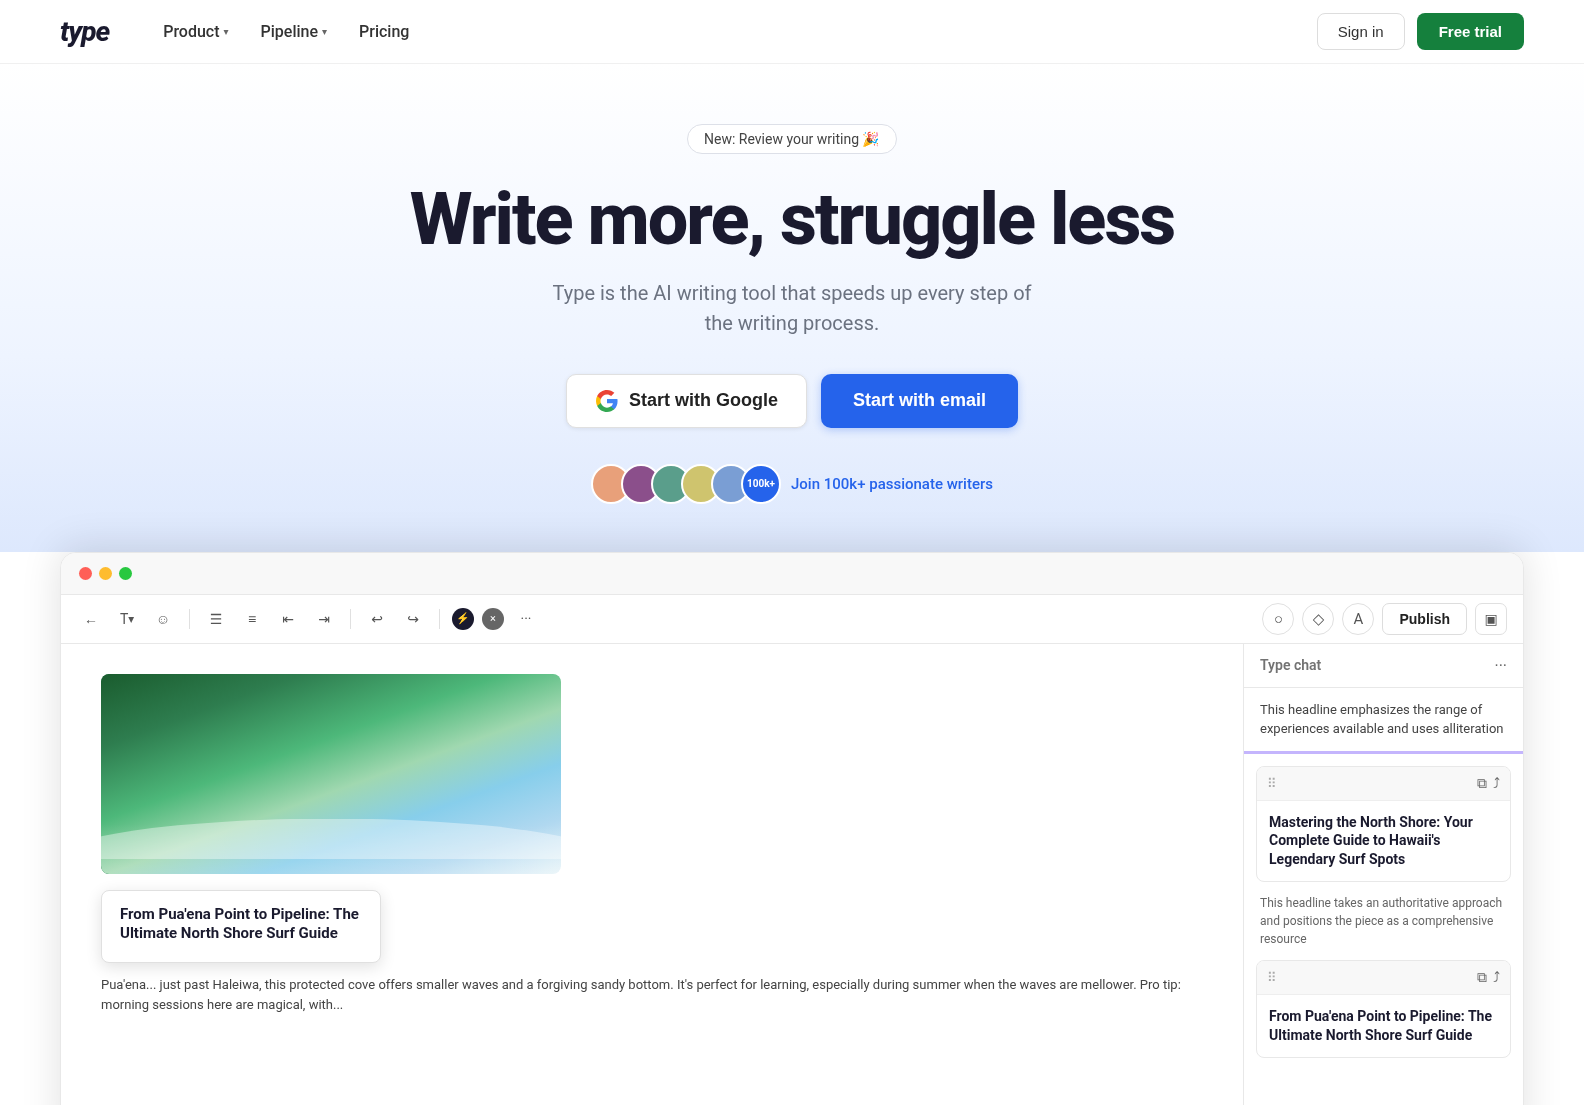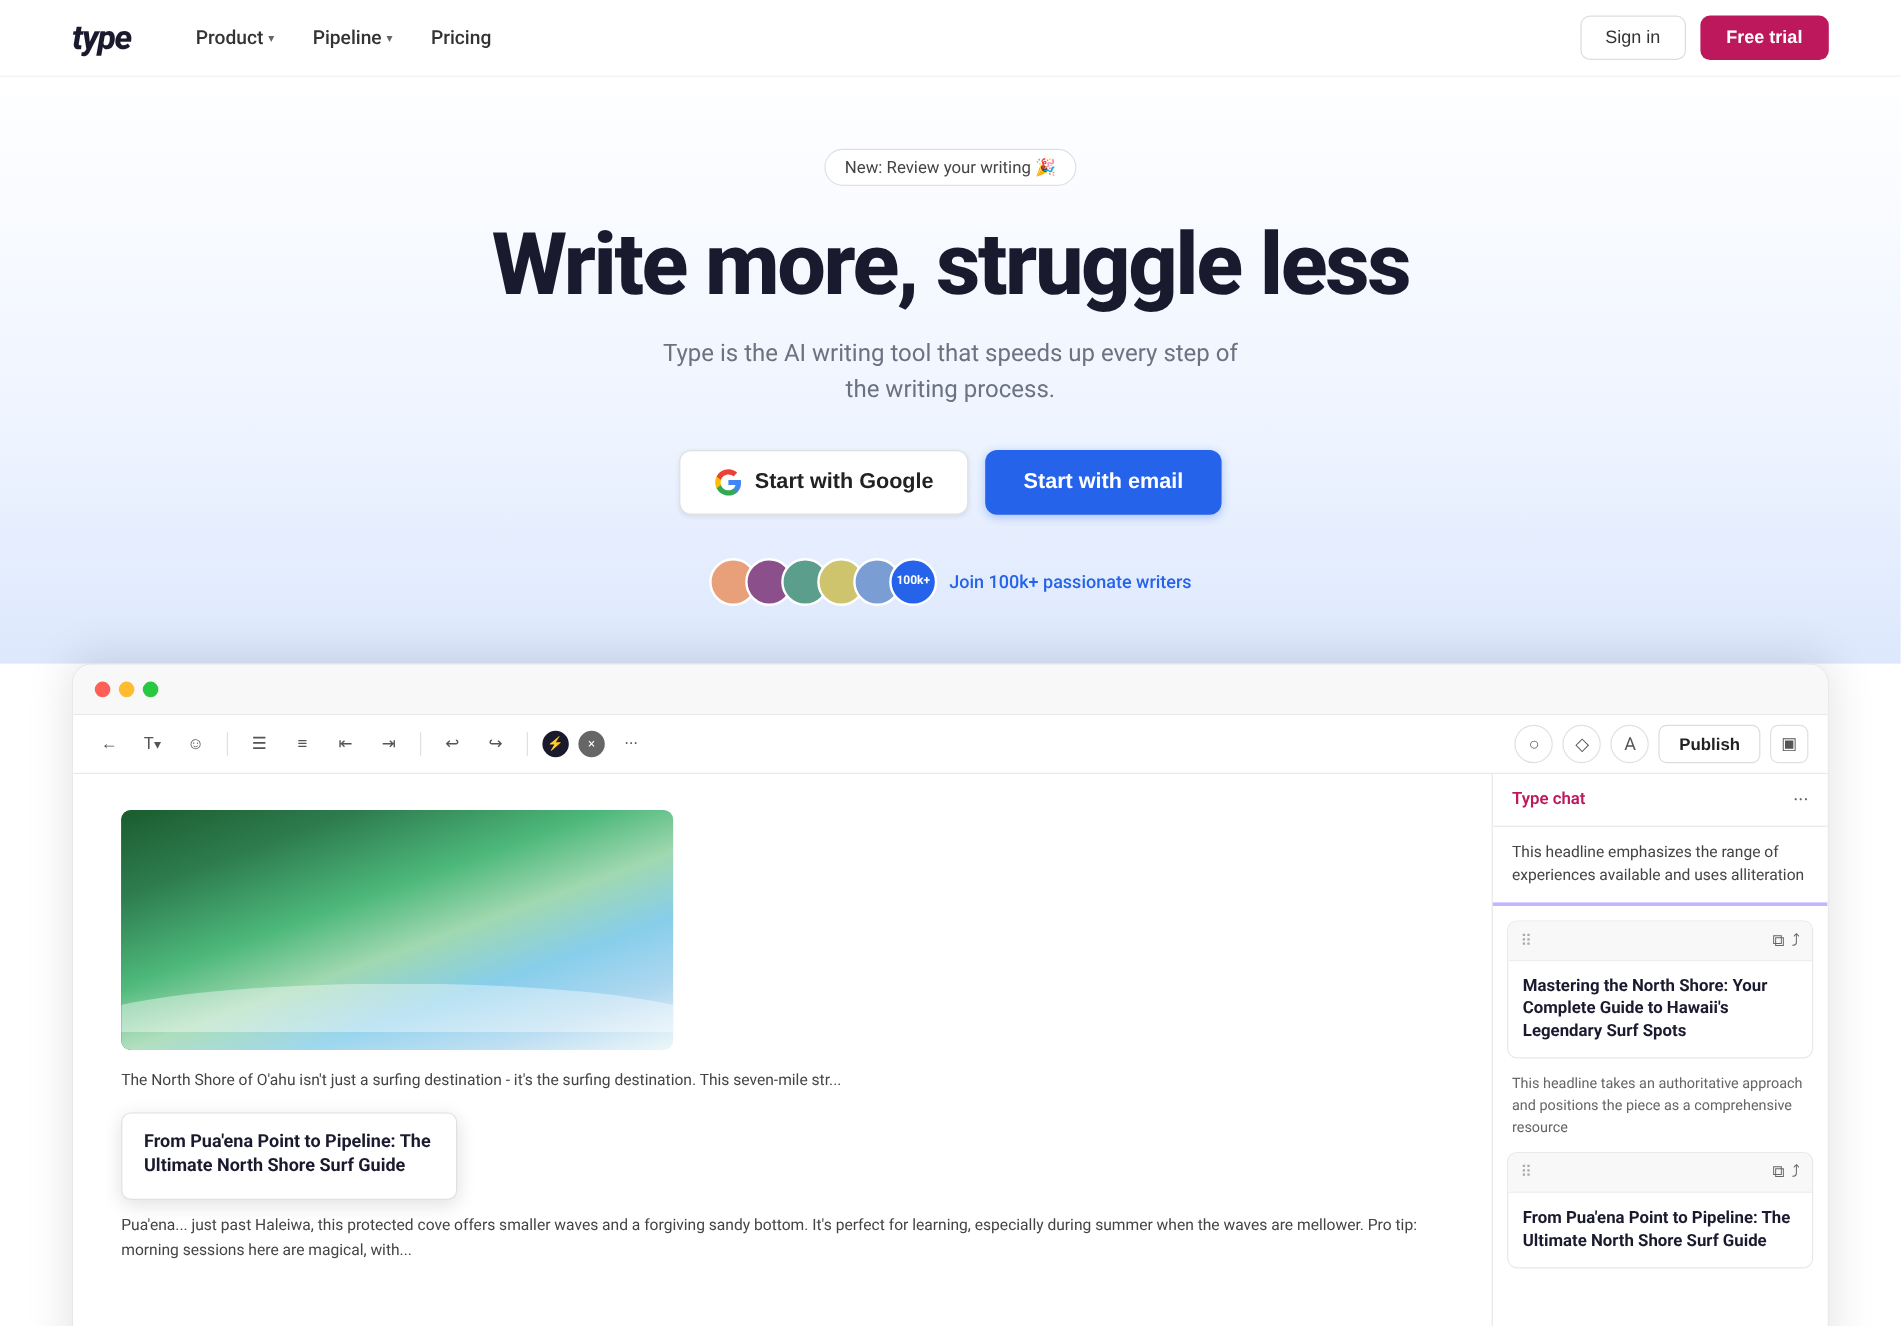--- a/index.html
+++ b/index.html
@@ -60,21 +60,21 @@
       background: #fff;
       font-size: 15px;
       color: #333;
       cursor: pointer;
       font-weight: 500;
     }
     .btn-free-trial {
       padding: 10px 22px;
       border: none;
       border-radius: 8px;
-      background: #be185d;
+      background: #15803d;
       color: #fff;
       font-size: 15px;
       font-weight: 600;
       cursor: pointer;
     }
 
     
     .hero {
       display: flex;
       flex-direction: column;
@@ -342,21 +342,21 @@
     .chat-header {
       display: flex;
       align-items: center;
       justify-content: space-between;
       padding: 12px 16px;
       border-bottom: 1px solid #e8e8e8;
     }
     .chat-title {
       font-size: 14px;
       font-weight: 600;
-      color: #be185d;
+      color: #737373;
     }
     .chat-more {
       font-size: 16px;
       color: #666;
       cursor: pointer;
     }
     .chat-intro {
       padding: 12px 16px;
       font-size: 13px;
       color: #444;
@@ -490,21 +490,20 @@
     </div>
   </div>
   <div class="content-area">
     <div class="editor-area">
       <div class="article-image">
         <div style="width:100%; height:100%; background: linear-gradient(160deg, #1a5c2e 0%, #2e7d4f 20%, #4db87a 40%, #a0d8b0 55%, #87ceeb 70%, #b0d8f0 85%, #e8f4f8 100%); border-radius:8px; position:relative; overflow:hidden;">
           <div style="position:absolute; bottom:0; left:0; right:0; height:50px; background: linear-gradient(180deg, transparent, rgba(255,255,255,0.2));"></div>
           <div style="position:absolute; bottom:15px; left:0; right:0; height:40px; background: rgba(255,255,255,0.4); clip-path: ellipse(60% 100% at 50% 100%);"></div>
         </div>
       </div>
-      <p class="article-text">The North Shore of O'ahu isn't just a surfing destination - it's the surfing destination. This seven-mile str...</p>
       <div class="article-popup">
         <div class="article-popup-title">From Pua'ena Point to Pipeline: The Ultimate North Shore Surf Guide</div>
       </div>
       <p class="article-text" style="margin-top:12px;">Pua'ena... just past Haleiwa, this protected cove offers smaller waves and a forgiving sandy bottom. It's perfect for learning, especially during summer when the waves are mellower. Pro tip: morning sessions here are magical, with...</p>
     </div>
     <div class="chat-sidebar">
       <div class="chat-header">
         <span class="chat-title">Type chat</span>
         <span class="chat-more">···</span>
       </div>

